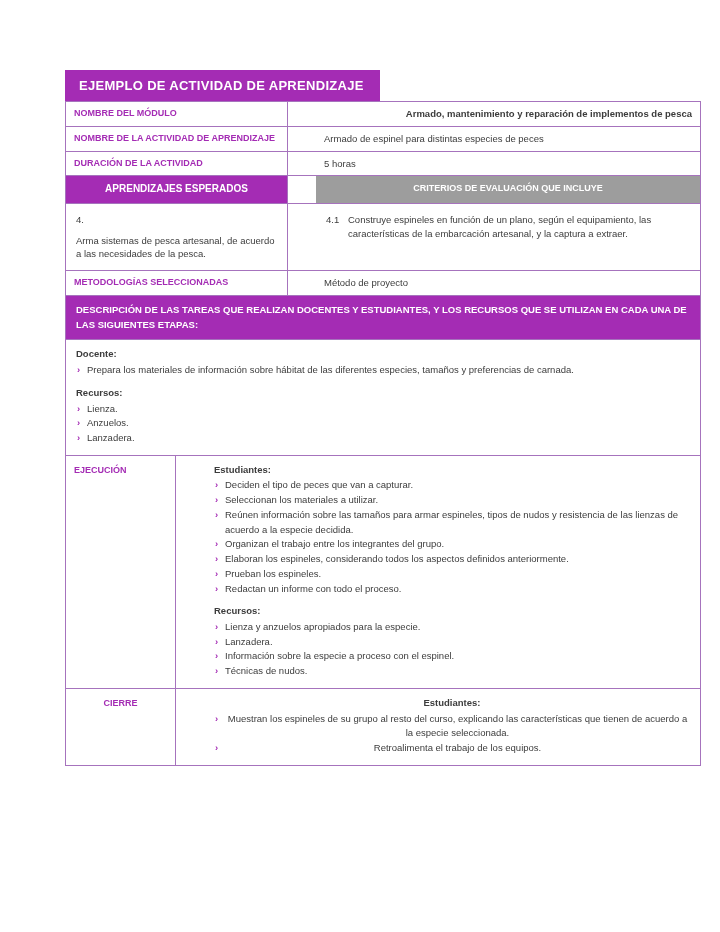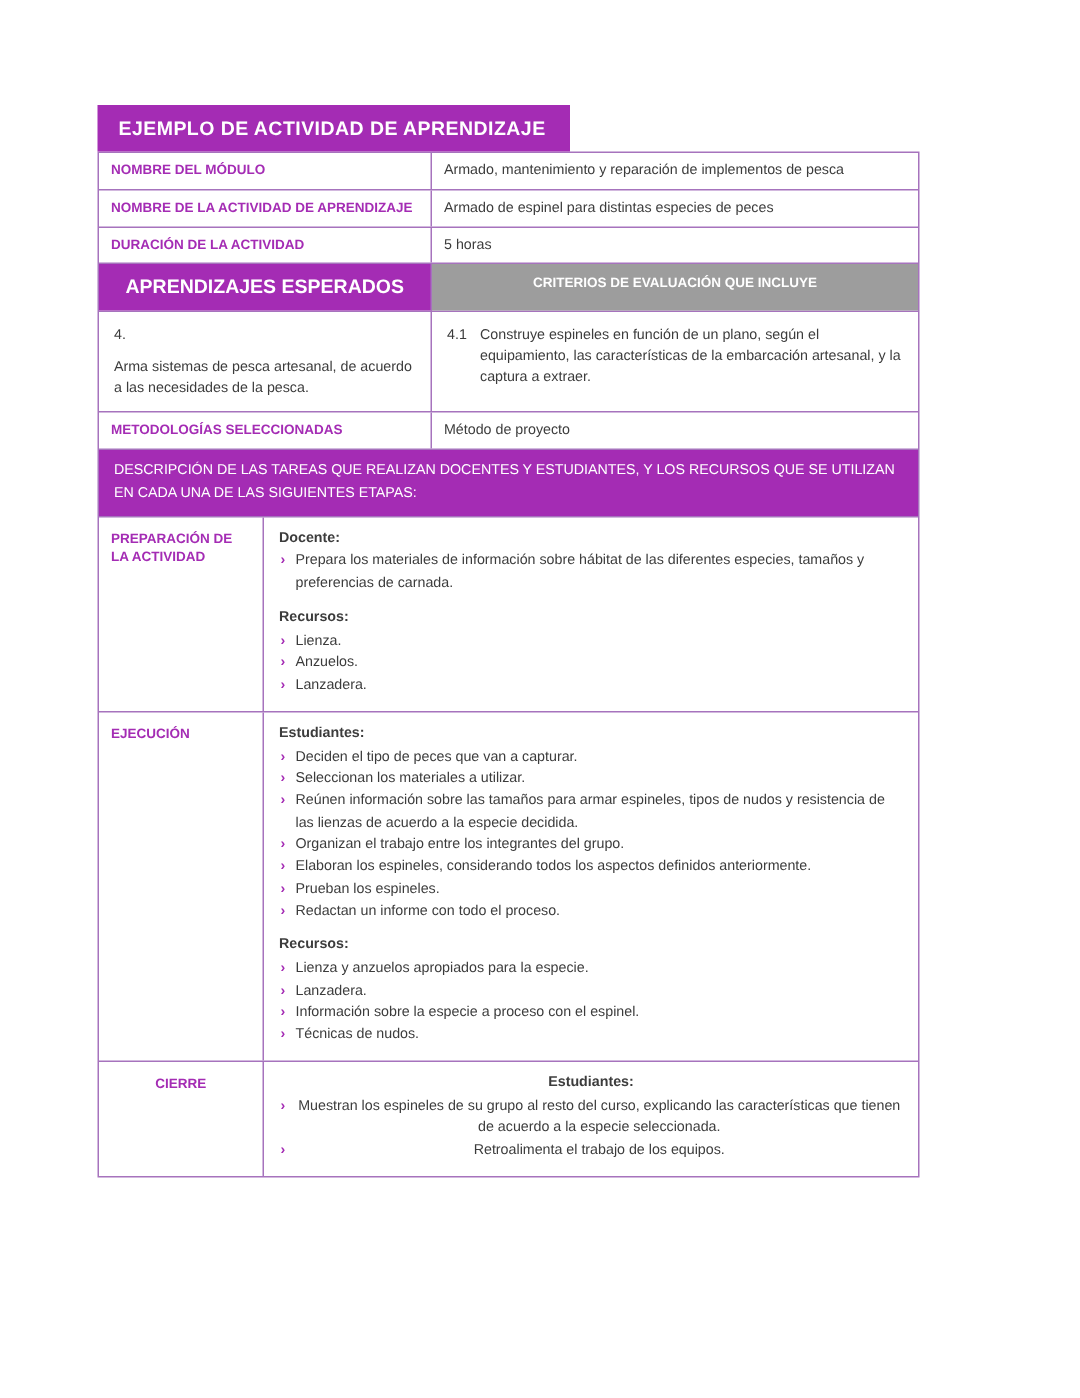--- a/index.html
+++ b/index.html
@@ -9,73 +9,73 @@
     font-family:"Liberation Sans", sans-serif;
     color:#3c3c3c;
     overflow:hidden;
   }
   :root{
     --purple:#a42cb4;
     --border:#a673bd;
     --gray:#9d9d9d;
     --ink:#3c3c3c;
   }
-  .page { position:absolute; left:65px; top:70px; width:548px; }
+  .page { position:absolute; left:65px; top:70px; width:636px; }
 
   .title-banner{
     display:inline-block;
     background:var(--purple);
     color:#fff;
     font-weight:bold;
     font-size:13px;
     letter-spacing:.3px;
     padding:8px 16px 8px 14px;
   }
 
   .doc{
     border:1px solid var(--border);
   }
-  .row{ display:flex; border-bottom:1px solid var(--border); }
+  .row{ display:flex; border-bottom:1px solid var(--border);gap:28px; }
   .doc > .row:last-child{ border-bottom:none;text-align:center; }
   .cell{ padding:5px 8px; font-size:9.5px; line-height:1.45; }
 
   .label-cell{
     flex:0 0 222px; width:222px;
     color:var(--purple);
     font-weight:bold;
     font-size:9px;
     border-right:1px solid var(--border);
   }
   .value-cell{ flex:1; color:var(--ink); }
-  .value-bold{ font-weight:normal; }
+  .value-bold{ font-weight:bold;text-align:right; }
 
   .header-row .cell{ padding:6px 8px; }
   .header-left{
     flex:0 0 222px; width:222px;
     background:var(--purple); color:#fff;
-    font-weight:bold; font-size:13px;
+    font-weight:bold; font-size:10px;
     text-align:center;
     border-right:1px solid var(--border);
   }
   .header-right{
     flex:1;
     background:var(--gray); color:#fff;
     font-weight:bold; font-size:9px;
     text-align:center;
   }
 
   .oa-cell{ padding:9px 10px; font-weight:normal; color:var(--ink); font-size:9.5px; }
   .oa-number{ margin-bottom:7px; }
   .criterion-cell{ padding:9px 10px; display:flex; }
   .crit-num{ flex:0 0 22px; }
   .crit-text{ flex:1; }
 
   .banner-row .cell{
     background:var(--purple);
-    color:#fff; font-weight:normal;
+    color:#fff; font-weight:bold;
     font-size:9.5px; line-height:1.55;
     padding:7px 10px;
     width:100%;
   }
 
   .stage-label{
     flex:0 0 110px; width:110px;
     color:var(--purple);
     font-weight:bold; font-size:9px; line-height:1.4;
     border-right:1px solid var(--border);
@@ -138,21 +138,20 @@
     <div class="row">
       <div class="cell label-cell">METODOLOGÍAS SELECCIONADAS</div>
       <div class="cell value-cell">Método de proyecto</div>
     </div>
 
     <div class="row banner-row">
       <div class="cell">DESCRIPCIÓN DE LAS TAREAS QUE REALIZAN DOCENTES Y ESTUDIANTES, Y LOS RECURSOS QUE SE UTILIZAN EN CADA UNA DE LAS SIGUIENTES ETAPAS:</div>
     </div>
 
   <div class="row">
-        <div class="cell stage-label">PREPARACIÓN DE LA ACTIVIDAD</div>
         <div class="cell stage-content">
           <div class="group">
             <div class="group-heading">Docente:</div>
             <ul class="bullets">
               <li>Prepara los materiales de información sobre hábitat de las diferentes especies, tamaños y preferencias de carnada.</li>
             </ul>
           </div>
           <div class="group">
             <div class="group-heading">Recursos:</div>
             <ul class="bullets">

